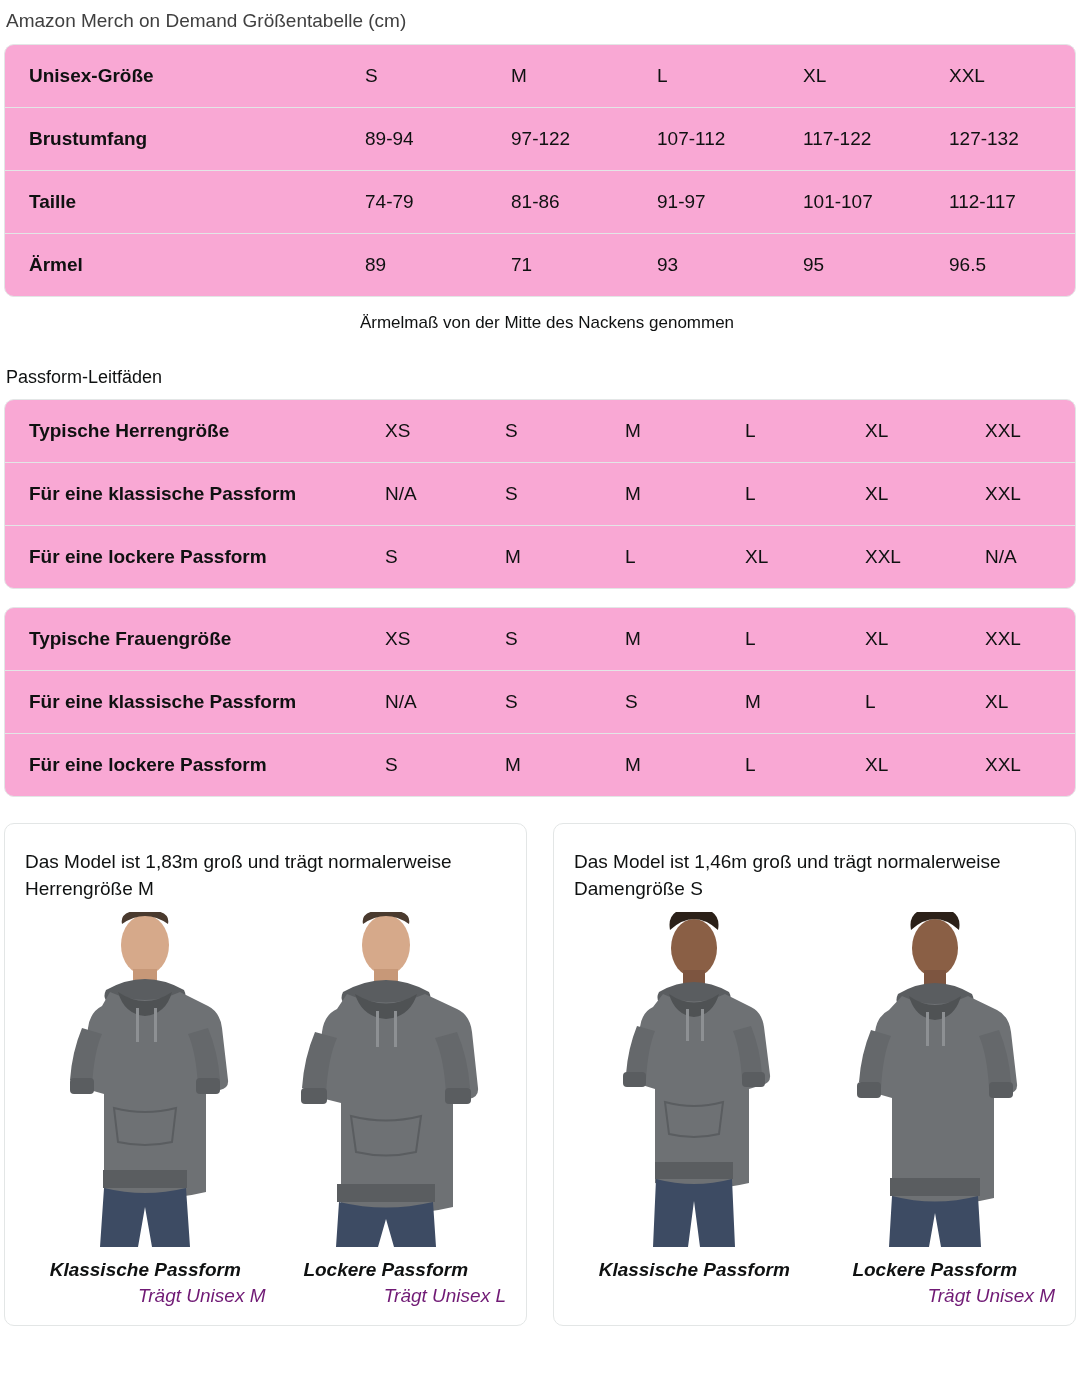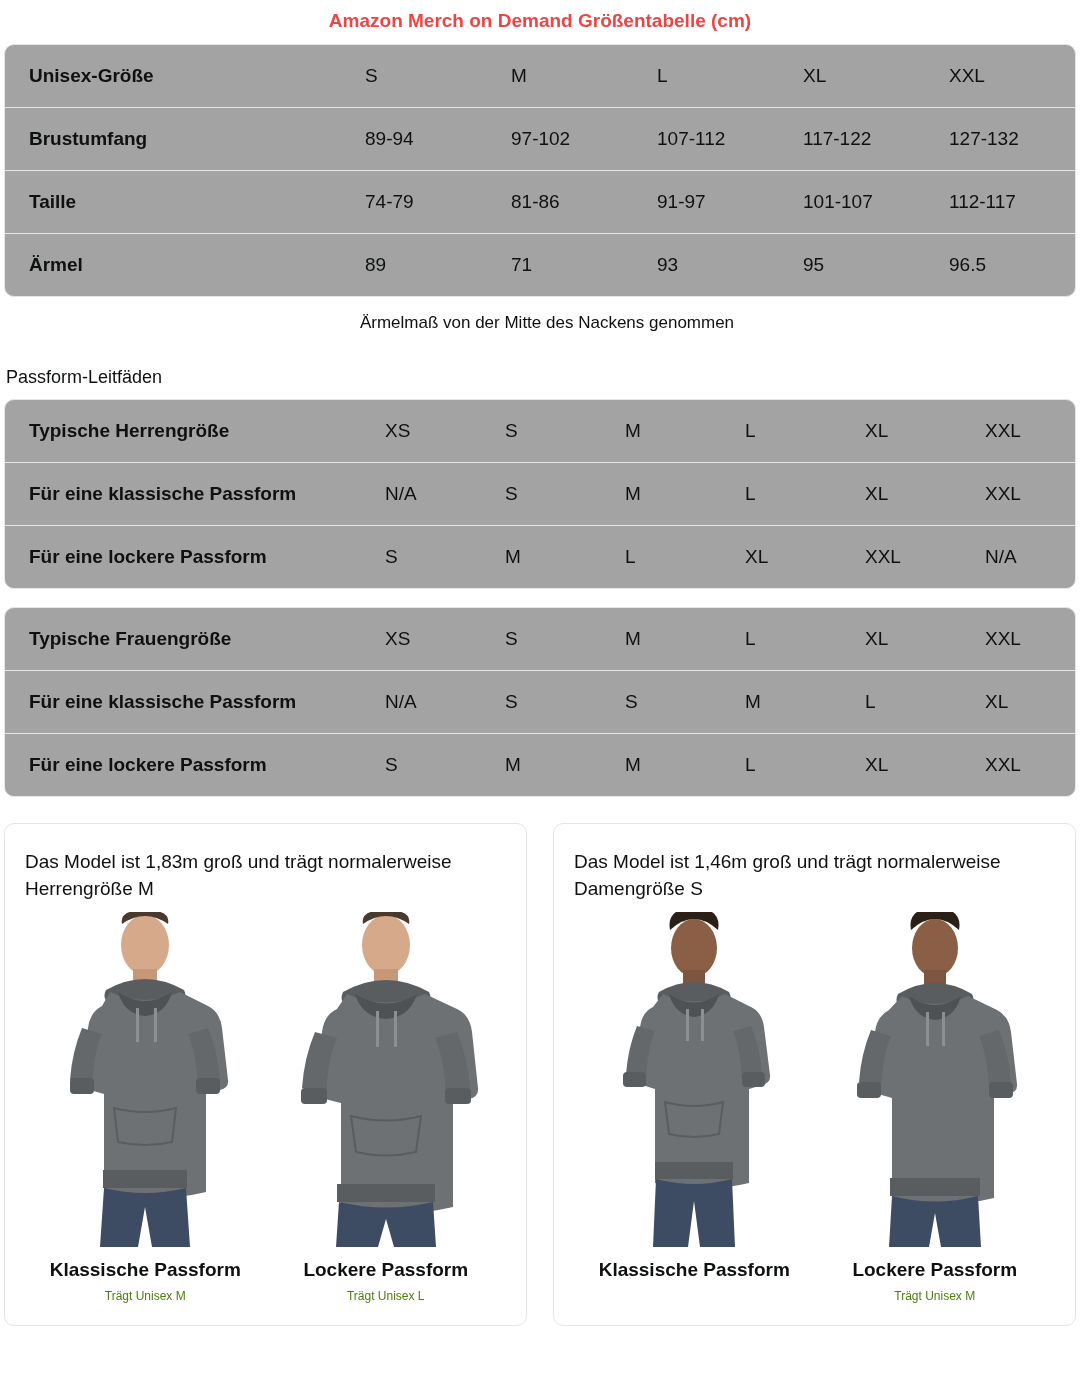--- a/index.html
+++ b/index.html
@@ -15,31 +15,30 @@
     color: #0f1111;
     -webkit-font-smoothing: antialiased;
   }
   .page {
     width: 1080px;
     padding: 8px 0 0 0;
   }
   .title {
     font-size: 19px;
     line-height: 26px;
-    color: #ef4444;
+    color: #404040;
     padding: 0 6px 10px 6px;
-    font-weight: 700;
-    text-align: center;
+    font-weight: 400;
   }
   .card {
     border: 1px solid #e3e6e6;
     border-radius: 10px;
     margin: 0 4px 0 4px;
     overflow: hidden;
-    background: #a3a3a3;
+    background: #f9a8d4;
   }
   table.sizes {
     width: 100%;
     border-collapse: collapse;
     table-layout: fixed;
   }
   table.sizes tr + tr td, table.sizes tr + tr th {
     border-top: 1px solid #e3e6e6;
   }
   table.sizes th, table.sizes td {
@@ -104,35 +103,37 @@
   .figure {
     width: 50%;
     display: flex;
     flex-direction: column;
     align-items: center;
   }
   .figure svg { display: block; }
   .fig-labels {
     display: flex;
     margin-top: 10px;
+    font-style: italic;
   }
   .fig-label {
     width: 50%;
     text-align: center;
   }
   .fig-title {
     font-size: 19px;
     font-weight: 700;
     line-height: 26px;
     color: #0f1111;
   }
   .fig-sub {
-    font-size: 12px;
+    font-size: 19px;
     line-height: 26px;
-    color: #4d7c0f;
+    color: #701a75;
+    text-align: right;
   }
 </style>
 </head>
 <body>
 
 <div class="page">
 
   <div class="title">Amazon Merch on Demand Größentabelle (cm)</div>
 
   <div class="card">
@@ -150,21 +151,21 @@
           <th class="rowhead">Unisex-Größe</th>
           <td>S</td>
           <td>M</td>
           <td>L</td>
           <td>XL</td>
           <td>XXL</td>
         </tr>
         <tr>
           <th class="rowhead">Brustumfang</th>
           <td>89-94</td>
-          <td>97-102</td>
+          <td>97-122</td>
           <td>107-112</td>
           <td>117-122</td>
           <td>127-132</td>
         </tr>
         <tr>
           <th class="rowhead">Taille</th>
           <td>74-79</td>
           <td>81-86</td>
           <td>91-97</td>
           <td>101-107</td>

